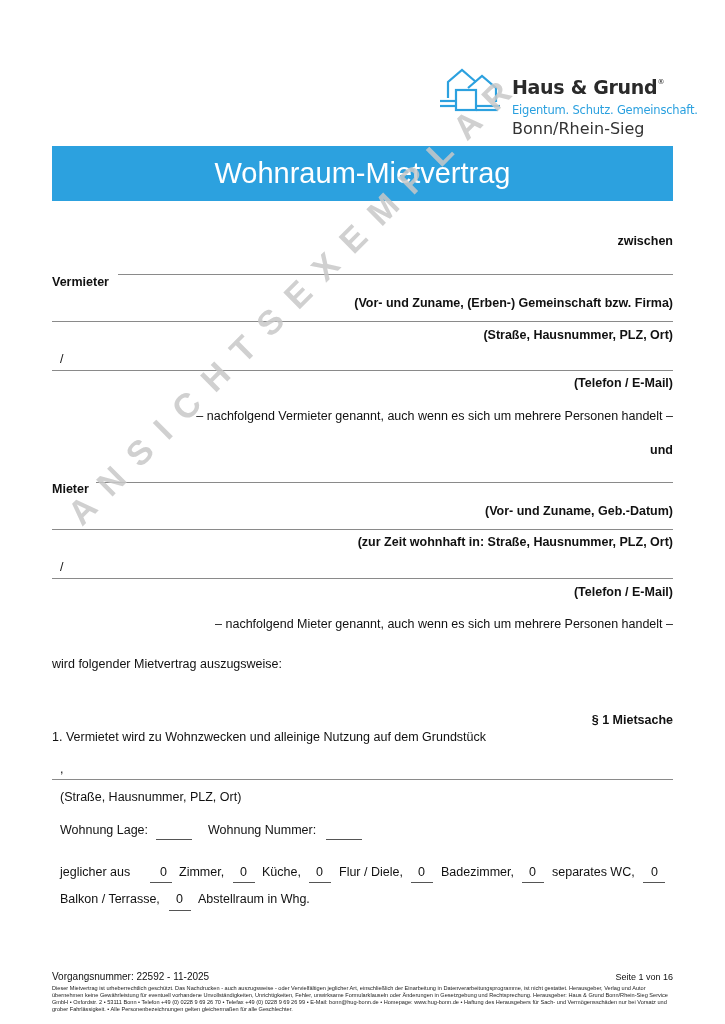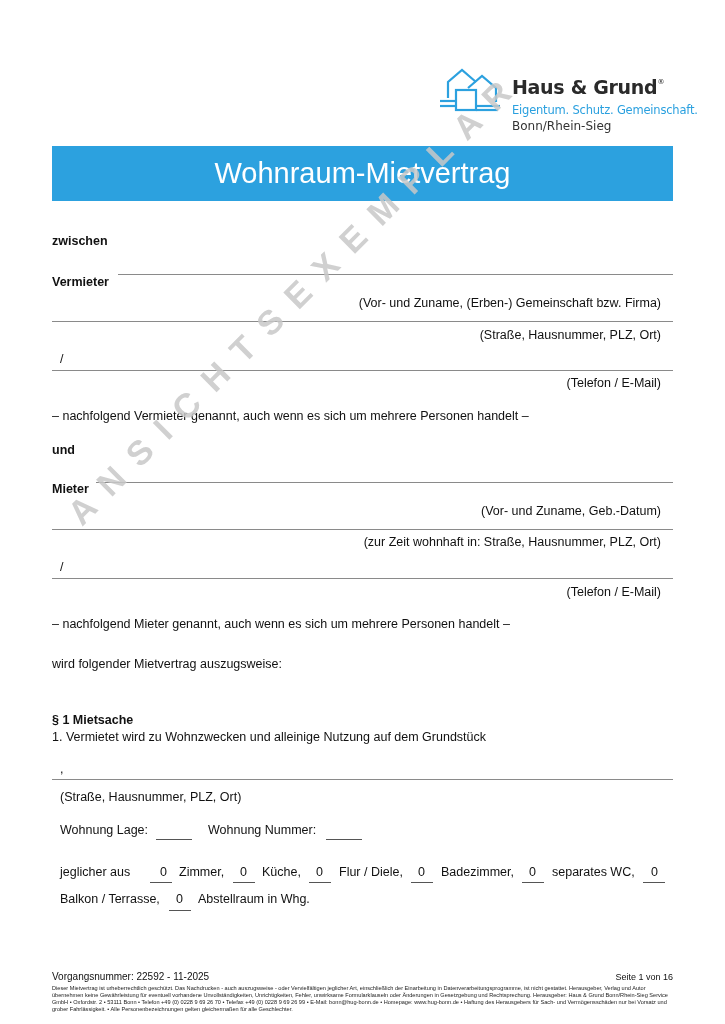--- a/index.html
+++ b/index.html
@@ -4,29 +4,29 @@
   <style>
     html, body { margin: 0; padding: 0; background: #ffffff; }
     body { width: 725px; height: 1024px; position: relative; overflow: hidden;
            font-family: "Liberation Sans", sans-serif; color: #111; }
     .abs { position: absolute; }
     .logo { left: 438px; top: 66px; width: 250px; height: 70px; }
     .logo svg { position: absolute; left: 0; top: 2px; }
     .logo-name { position: absolute; left: 74px; top: 10px; font-size: 19px; font-weight: bold; color: #2a2a2a; letter-spacing: -0.3px; font-family: "DejaVu Sans", sans-serif; }
     .logo-name sup { font-size: 7px; font-weight: normal; vertical-align: top; position: relative; top: 2px; }
     .logo-tag { position: absolute; left: 74px; top: 37px; font-size: 11.5px; color: #2aa0df; font-family: "DejaVu Sans", sans-serif; white-space: nowrap; letter-spacing: -0.2px; }
-    .logo-sub { position: absolute; left: 74px; top: 53px; font-size: 12px; color: #333; font-family: "DejaVu Sans", sans-serif; white-space: nowrap; }
+    .logo-sub { position: absolute; left: 74px; top: 53px; font-size: 16px; color: #333; font-family: "DejaVu Sans", sans-serif; white-space: nowrap; }
 
     .banner { left: 52px; top: 146px; width: 621px; height: 55px; background: #2ca1df;
               color: #fff; font-size: 29px; display: flex; align-items: center; justify-content: center; }
 
     .t { position: absolute; font-size: 12.5px; white-space: nowrap; line-height: 15px; }
     .b { font-weight: bold; }
-    .center { left: 52px; width: 621px; text-align: left; }
-    .right { right: 64px; text-align: right; }
+    .center { left: 52px; width: 621px; text-align: right; }
+    .right { right: 52px; text-align: right; font-weight: bold; }
     .hl { position: absolute; height: 1px; background: #8a8a8a; }
     .blank { position: absolute; height: 1px; background: #555; }
 
     .watermark { position: absolute; left: 60px; top: 505px; width: 620px;
                  font-size: 34px; font-weight: bold; color: #c8c8c8; letter-spacing: 16.5px;
                  transform: rotate(-45deg); transform-origin: 0 0; white-space: nowrap;
                  opacity: 0.85; pointer-events: none; }
 
     .fine { position: absolute; left: 52px; width: 621px; font-size: 5.6px; line-height: 7px; color: #222; }
   </style>

